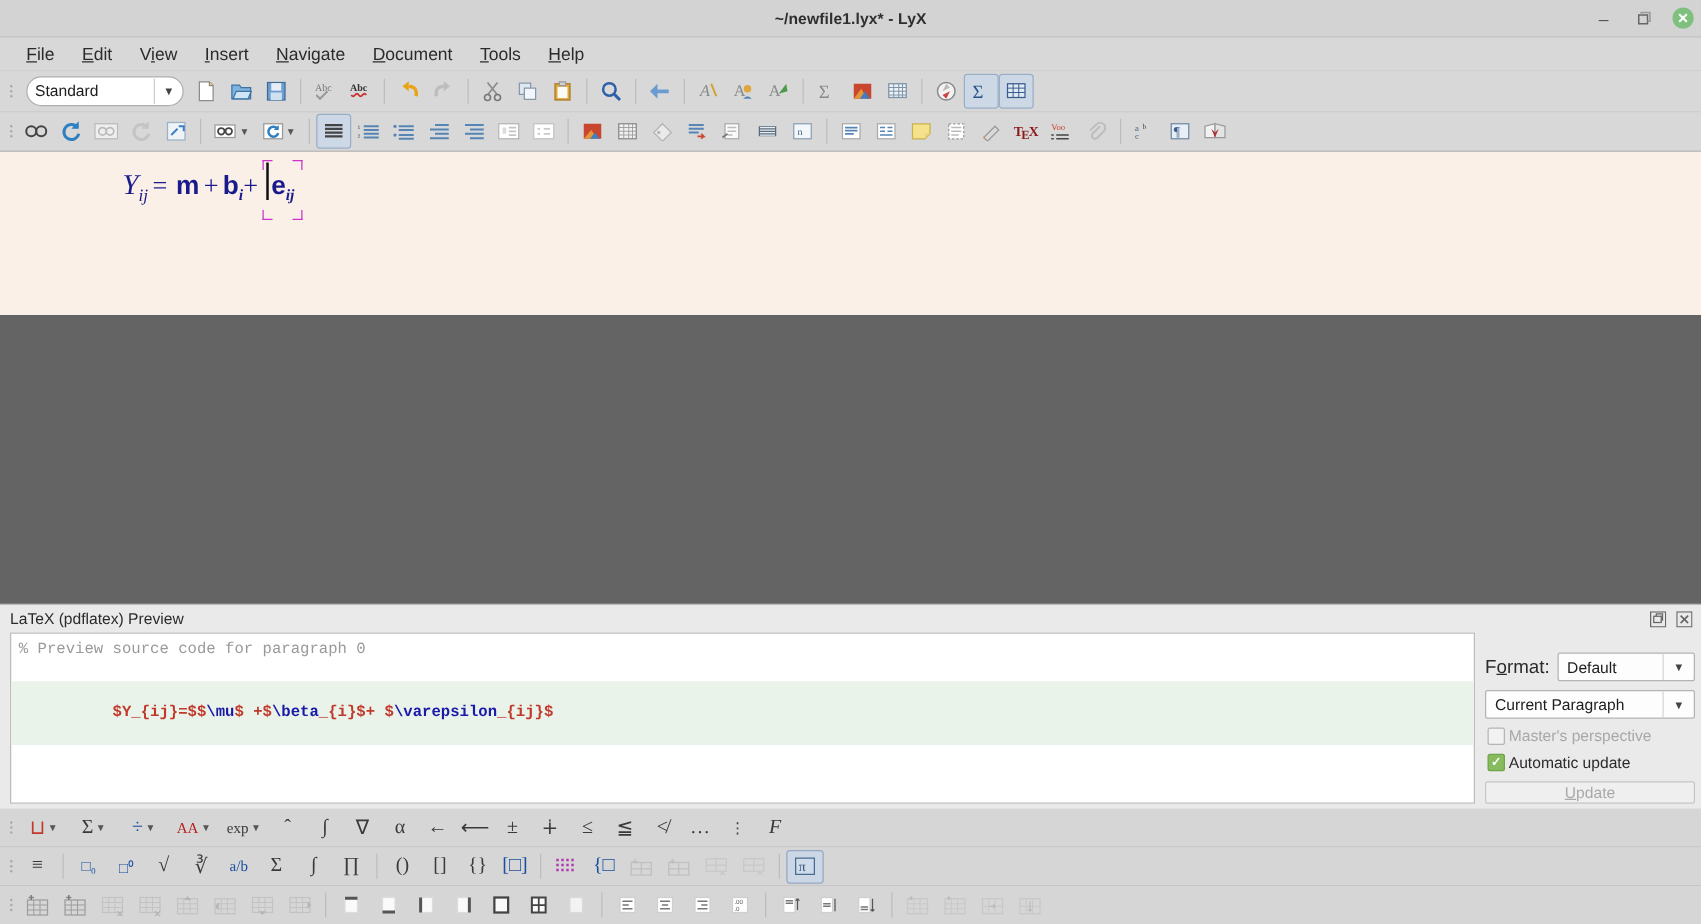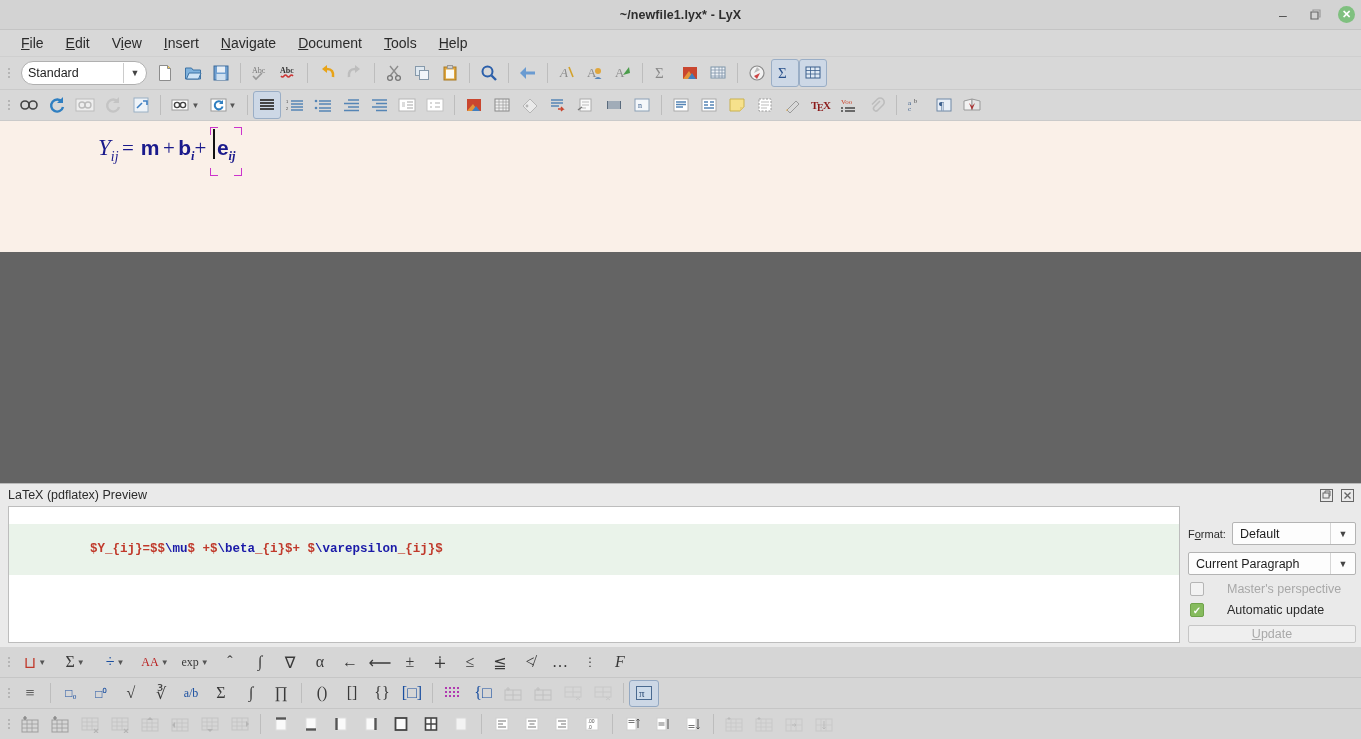--- a/index.html
+++ b/index.html
@@ -85,27 +85,27 @@
   .dockbtn{width:16px;height:16px;margin-left:5px;display:flex;align-items:center;justify-content:center;}
   .dockbody{display:flex;height:141px;padding:0 5px 4px 8px;box-sizing:border-box;gap:8px;}
   .srcwrap{flex:1;background:#fff;border:1px solid #bdbdbd;overflow:hidden;position:relative;}
   .srcline{font-family:"Liberation Mono", monospace;font-size:12.5px;white-space:pre;padding:0 6px;line-height:17px;}
   .srcline.comment{color:#9a9a9a;padding-top:4px;}
   .srcline.code{background:#eaf3ea;margin-top:17px;}
   .c-red{color:#c0392b;font-weight:bold;}
   .c-blue{color:#1a1aa8;font-weight:bold;}
   .sidepanel{width:168px;display:flex;flex-direction:column;gap:7px;padding-top:16px;box-sizing:border-box;}
   .rowfmt{display:flex;align-items:center;gap:6px;}
-  .rowfmt .flbl{font-size:11px;color:#2b2b2b;}
+  .rowfmt .flbl{font-size:15px;color:#2b2b2b;}
   .combo{
     flex:1;height:23px;background:#fdfdfd;border:1px solid #b4b4b4;border-radius:2px;
     display:flex;align-items:center;padding-left:7px;font-size:12.5px;color:#1d1d1d;box-sizing:border-box;
   }
   .combo .arw{margin-left:auto;width:24px;height:21px;border-left:1px solid #d6d6d6;display:flex;align-items:center;justify-content:center;font-size:9px;color:#444;}
-  .chkrow{display:flex;align-items:flex-start;gap:23px;padding-left:2px;}
+  .chkrow{display:flex;align-items:flex-start;gap:3px;padding-left:2px;}
   .cbx{width:14px;height:14px;border:1px solid #b5b5b5;background:#f2f2f2;border-radius:2px;box-sizing:border-box;}
   .cbx.on{background:#86bb5e;border-color:#6fa34a;display:flex;align-items:center;justify-content:center;color:#fff;font-size:10px;font-weight:bold;}
   .chkrow .ctext{font-size:12.5px;color:#2b2b2b;}
   .chkrow.disabled .ctext{color:#a8a8a8;}
   .updbtn{
     height:25px;background:#efefef;border:1px solid #c6c6c6;border-radius:2px;
     display:flex;align-items:center;justify-content:center;color:#a9a9a9;font-size:12.5px;margin-top:1px;
   }
   .updbtn u{text-decoration:underline;}
 
@@ -563,20 +563,21 @@
       <div class="dockbtn">
         <svg width="13" height="13" viewBox="0 0 13 13">
             <rect x=".5" y=".5" width="12" height="12" fill="none" stroke="#666"></rect>
             <path d="M3.5 3.5l6 6M9.5 3.5l-6 6" stroke="#666" stroke-width="1.4"></path>
           </svg>
       </div>
     </div>
 
     <div class="dockbody">
       <div class="srcwrap">
+        <div class="srcline comment">% Preview source code for paragraph 0</div>
         <div class="srcline code">
           <span class="c-red">$Y_{ij}=$$</span><span class="c-blue">\mu</span><span class="c-red">$ +$</span><span class="c-blue">\beta</span><span class="c-red">_{i}</span><span class="c-red">$+ $</span><span class="c-blue">\varepsilon</span><span class="c-red">_{ij}$</span>
         </div>
       </div>
 
       <div class="sidepanel">
         <div class="rowfmt">
           <span class="flbl">F<u>o</u>rmat:</span>
           <div class="combo">
             <span>Default</span>

